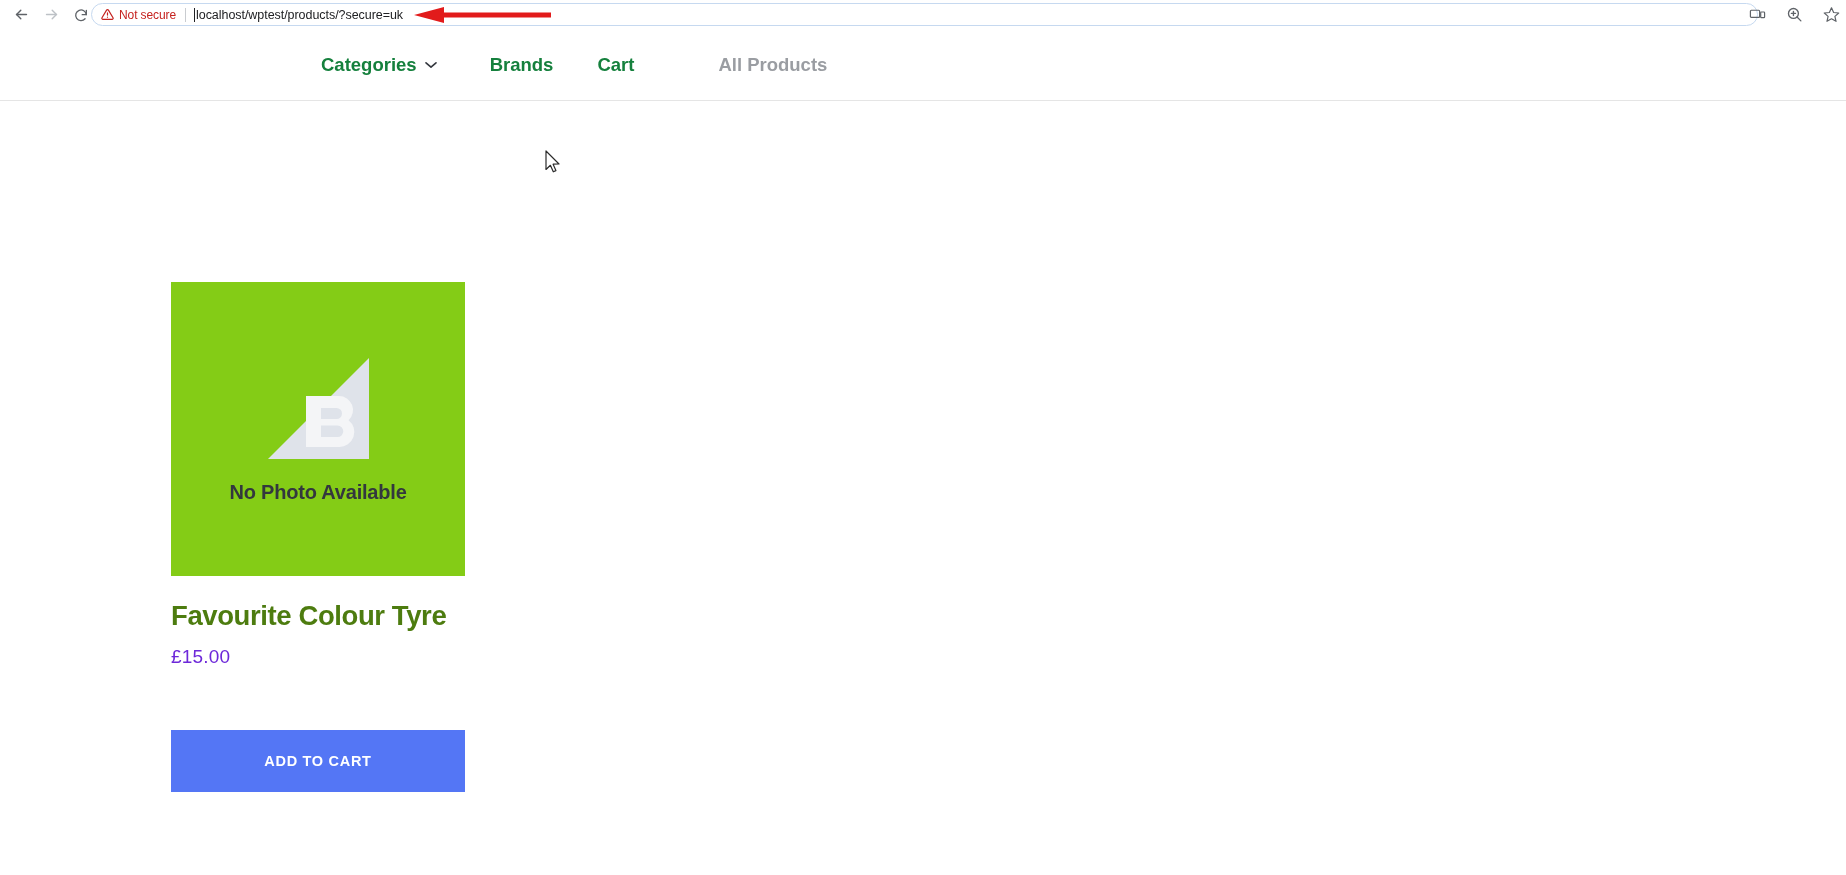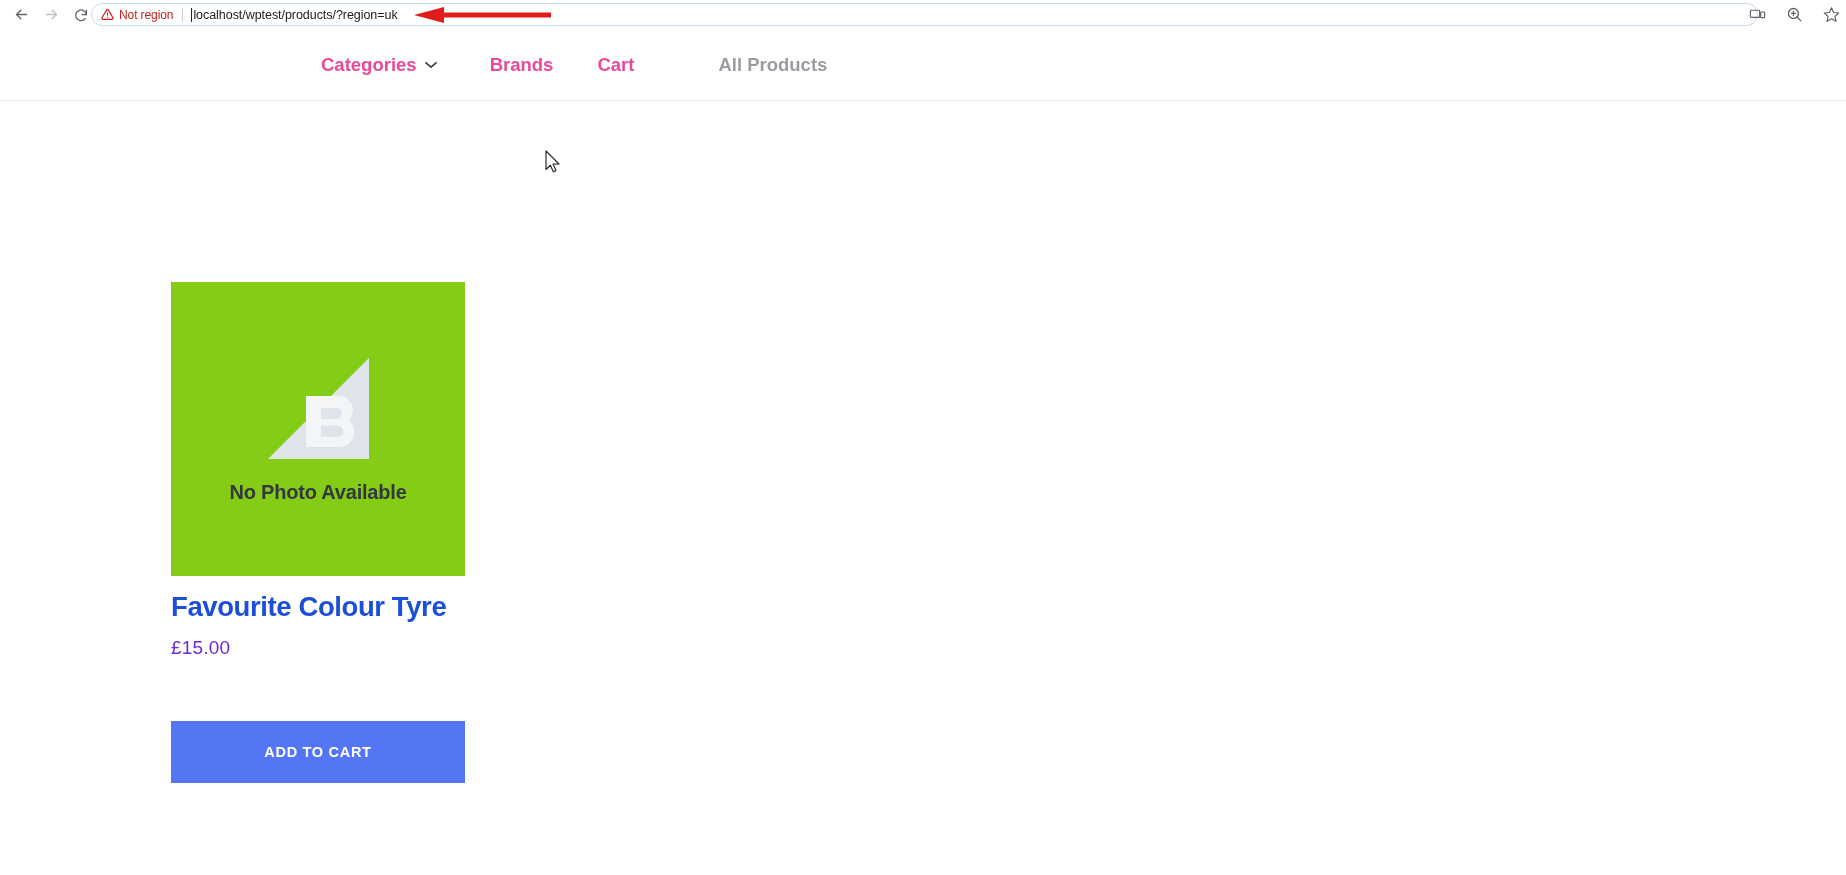--- a/index.html
+++ b/index.html
@@ -74,21 +74,21 @@
 
   .site-nav {
     position: relative;
     height: 72px;
     border-bottom: 1px solid #e5e5e5;
     display: flex; align-items: center;
   }
   .nav-list { display: flex; align-items: center; margin-left: 321px; }
   .nav-item {
     font-size: 18.5px;
-    color: #ec4899;
+    color: #15803d;
     font-weight: 700;
     display: flex; align-items: center;
     white-space: nowrap;
   }
   .nav-item.categories { margin-right: 53px; }
   .nav-item.brands { margin-right: 44px; }
   .nav-item.cart { margin-right: 16px; }
   .chev {
     margin-left: 8px; display: inline-flex; align-items: center;
   }
@@ -122,24 +122,24 @@
     position: absolute;
     left: 0; right: 0; top: 199px;
     text-align: center;
     font-size: 20px;
     font-weight: 700;
     color: #33373e;
     letter-spacing: -0.2px;
   }
 
   .prod-title {
-    margin-top: 15px;
+    margin-top: 24px;
     font-size: 27.5px;
     font-weight: 700;
-    color: #1d4ed8;
+    color: #4d7c0f;
     letter-spacing: -0.4px;
     white-space: nowrap;
   }
   .prod-price {
     margin-top: 14px;
     font-size: 19px;
     color: #6d28d9;
     letter-spacing: 0.2px;
   }
   .add-cart-btn {
@@ -197,24 +197,24 @@
   </div>
 
   <div class="omnibox">
     <span class="warn-triangle">
       <svg width="13" height="13" viewBox="0 0 24 24" fill="none" stroke="#c5221f" stroke-width="2.2" stroke-linecap="round" stroke-linejoin="round">
         <path d="M10.29 3.86 1.82 18a2 2 0 0 0 1.71 3h16.94a2 2 0 0 0 1.71-3L13.71 3.86a2 2 0 0 0-3.42 0z"></path>
         <line x1="12" y1="9" x2="12" y2="13"></line>
         <line x1="12" y1="17" x2="12.01" y2="17"></line>
       </svg>
     </span>
-    <span class="not-secure-text">Not region</span>
+    <span class="not-secure-text">Not secure</span>
     <span class="omni-sep"></span>
     <span class="url-caret"></span>
-    <span class="url-text" title="localhost/wptest/products/?region=uk">localhost/wptest/products/?region=uk</span>
+    <span class="url-text" title="localhost/wptest/products/?region=uk">localhost/wptest/products/?secure=uk</span>
   </div>
 
   <svg class="red-arrow" viewBox="0 0 137 16">
     <rect x="28" y="5.5" width="109" height="5" fill="#e21b1b"></rect>
     <polygon points="0,8 30,0 30,16" fill="#e21b1b"></polygon>
   </svg>
 
   <div class="omni-right-icons">
     <span class="ic">
       <svg width="17" height="17" viewBox="0 0 24 24" fill="none" stroke="#5f6368" stroke-width="1.7" stroke-linecap="round" stroke-linejoin="round">

